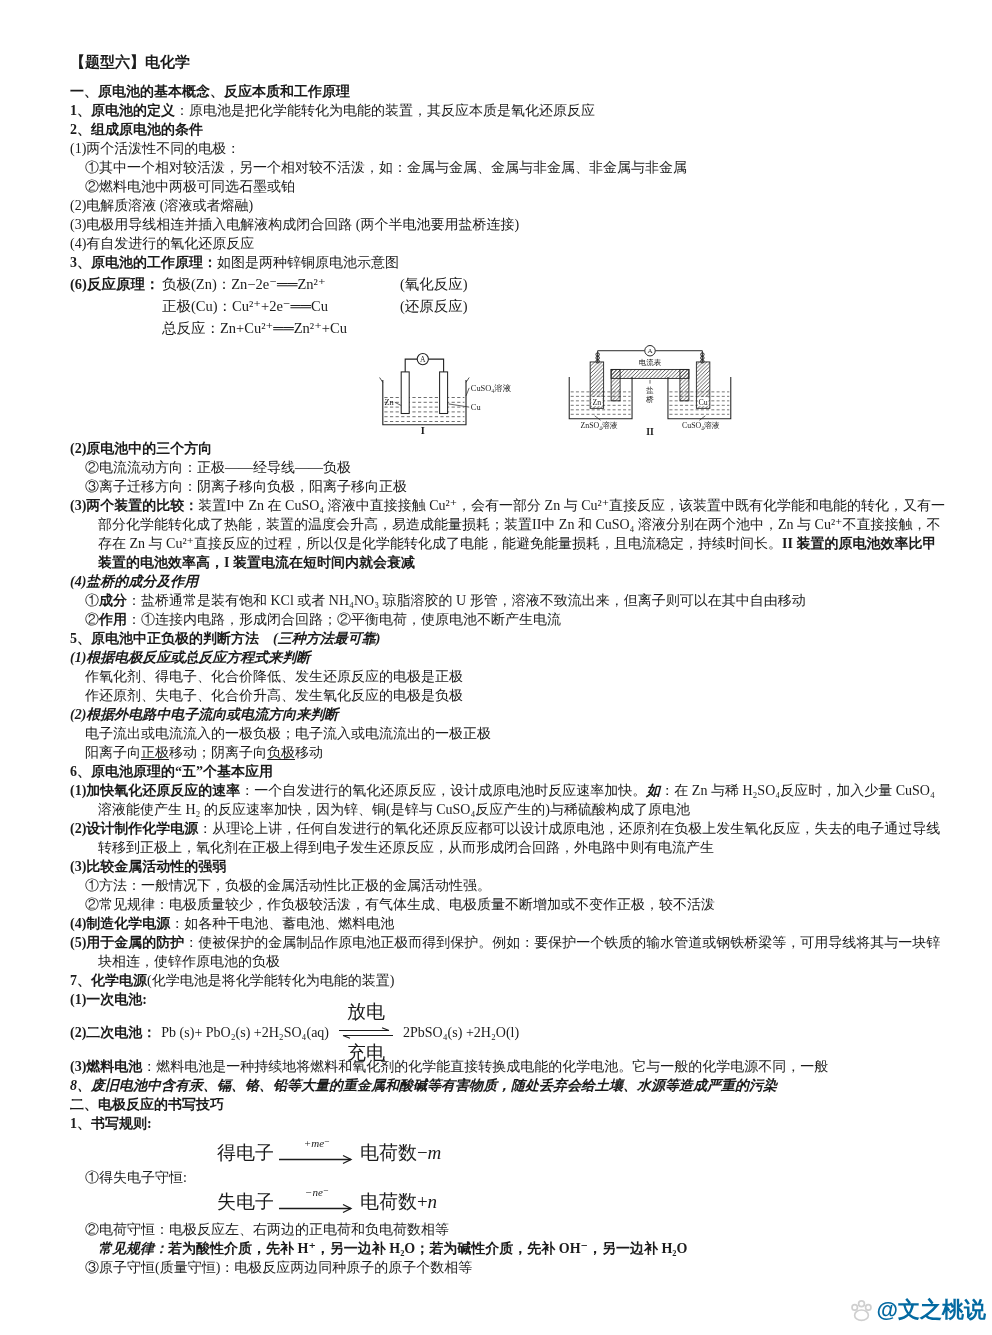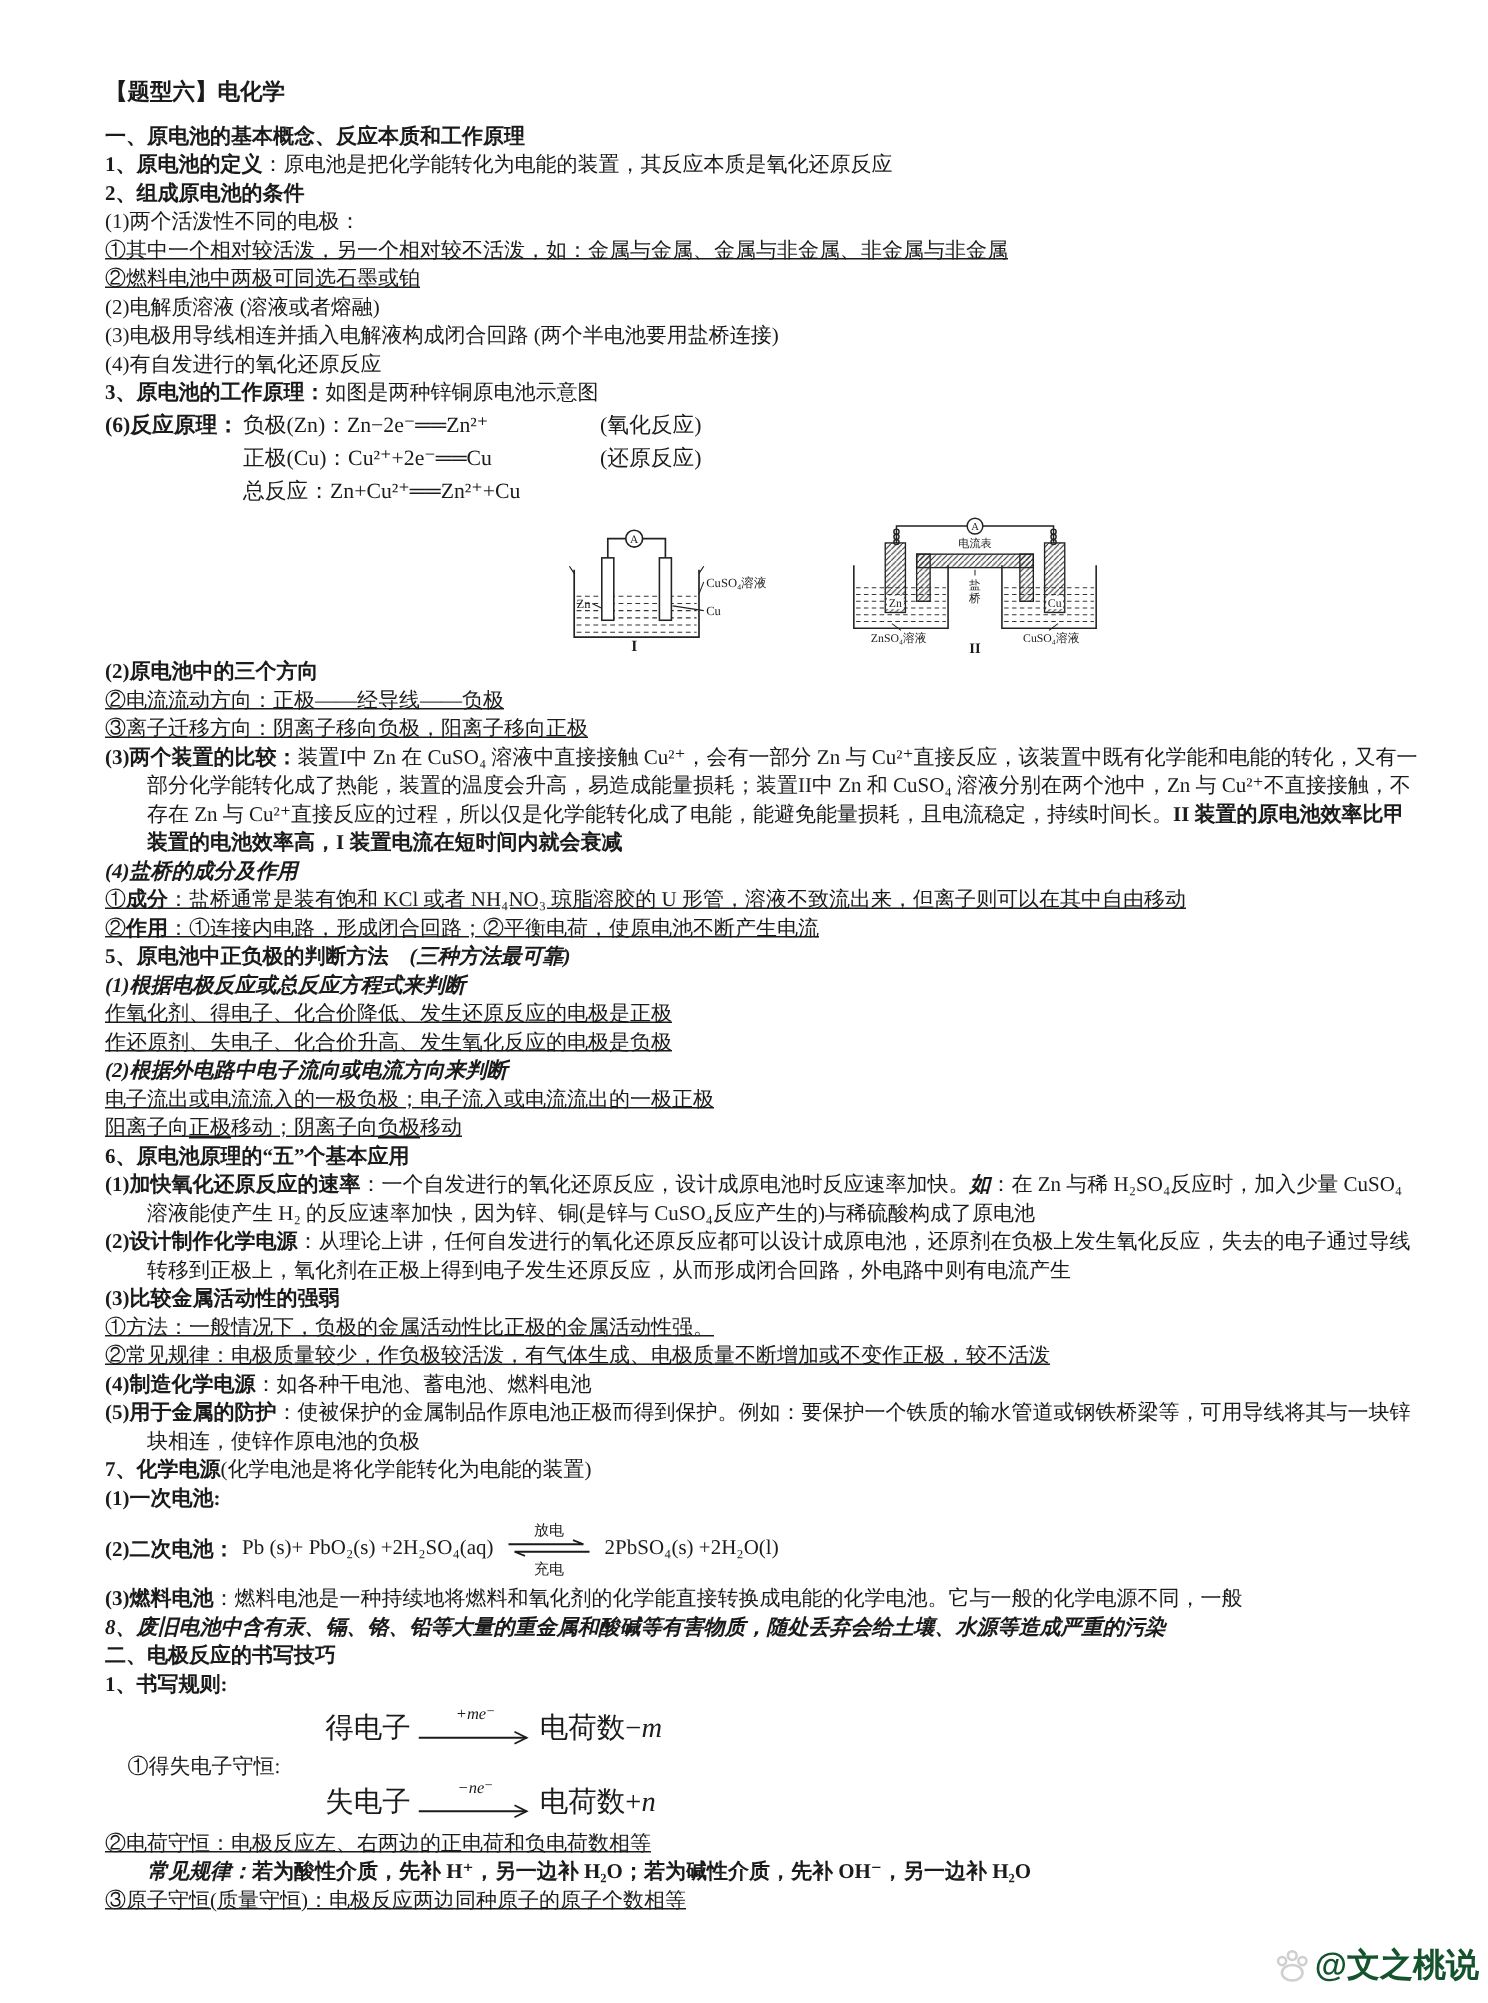--- a/index.html
+++ b/index.html
@@ -4,48 +4,48 @@
 <style>
   html,body{margin:0;padding:0;}
   body{
     width:992px;height:1335px;overflow:hidden;position:relative;
     background:#ffffff;color:#1b1b1b;
     font-family:"Liberation Serif","DejaVu Serif",serif;
   }
   .sheet{padding:50px 42px 0 70px;}
   .title{font-size:15px;font-weight:700;margin:0 0 8px 0;line-height:24px;}
   .ln{font-size:14px;line-height:19px;white-space:normal;}
-  .ind1{margin-left:0;text-decoration:underline;}
+  .ind1{margin-left:15px;}
   .ind2{margin-left:28px;}
   .hang{padding-left:28px;text-indent:-28px;}
   .b{font-weight:700;}
   .i{font-style:italic;}
   .u{text-decoration:underline;text-underline-offset:2px;}
   
   .eqgroup{margin:1px 0;}
   .eqrow{line-height:22px;font-size:14.5px;}
   .eqlabel{display:inline-block;width:92px;font-weight:700;}
   .eq{display:inline-block;min-width:238px;}
   .anno{display:inline-block;}
   
   .diagram-row{display:flex;align-items:flex-end;gap:30px;margin:3px 0 3px 300px;height:94px;}
   svg text{font-family:"Liberation Serif","DejaVu Serif",serif;fill:#1b1b1b;}
   
   .battery{display:flex;align-items:center;gap:5px;height:48px;font-size:14px;}
-  .rxnstack{display:inline-flex;flex-direction:column;align-items:center;line-height:1.1;font-size:10px;margin:0 3px;}
+  .rxnstack{display:inline-flex;flex-direction:column;align-items:center;line-height:1.1;font-size:19px;margin:0 3px;}
   
   .erule{display:flex;align-items:center;gap:30px;margin:5px 0 3px 15px;}
   .erlabel{font-size:14px;}
   .ercol{display:flex;flex-direction:column;gap:19px;}
   .errow{display:flex;align-items:center;gap:5px;font-size:19px;line-height:1.1;}
   .erarrow{display:inline-flex;flex-direction:column;align-items:center;line-height:1;}
   .erover{font-size:11px;font-style:italic;margin-bottom:0;}
   
   .watermark{position:absolute;right:6px;bottom:10px;display:flex;align-items:center;gap:3px;
-    color:#14532d;font-size:22px;font-weight:700;font-family:"Liberation Sans","DejaVu Sans",sans-serif;}
+    color:#0369a1;font-size:22px;font-weight:700;font-family:"Liberation Sans","DejaVu Sans",sans-serif;}
 </style>
 </head>
 <body>
 
 <div class="sheet">
   <h1 class="title">【题型六】电化学</h1>
 
   <div id="lines-a">
       <div class="ln"><span class="b">一、原电池的基本概念、反应本质和工作原理</span></div>
       <div class="ln"><span class="b">1、原电池的定义</span><span>：原电池是把化学能转化为电能的装置，其反应本质是氧化还原反应</span></div>

